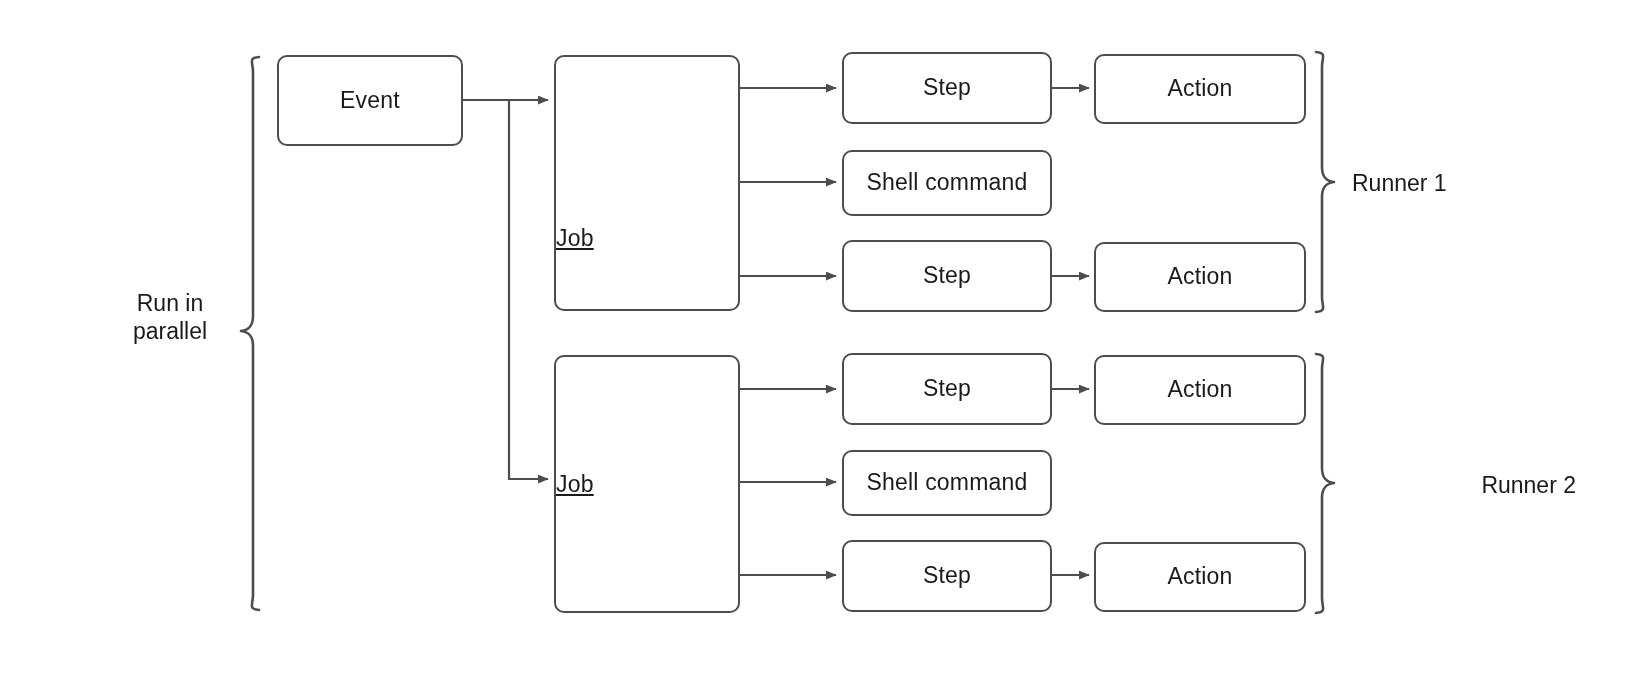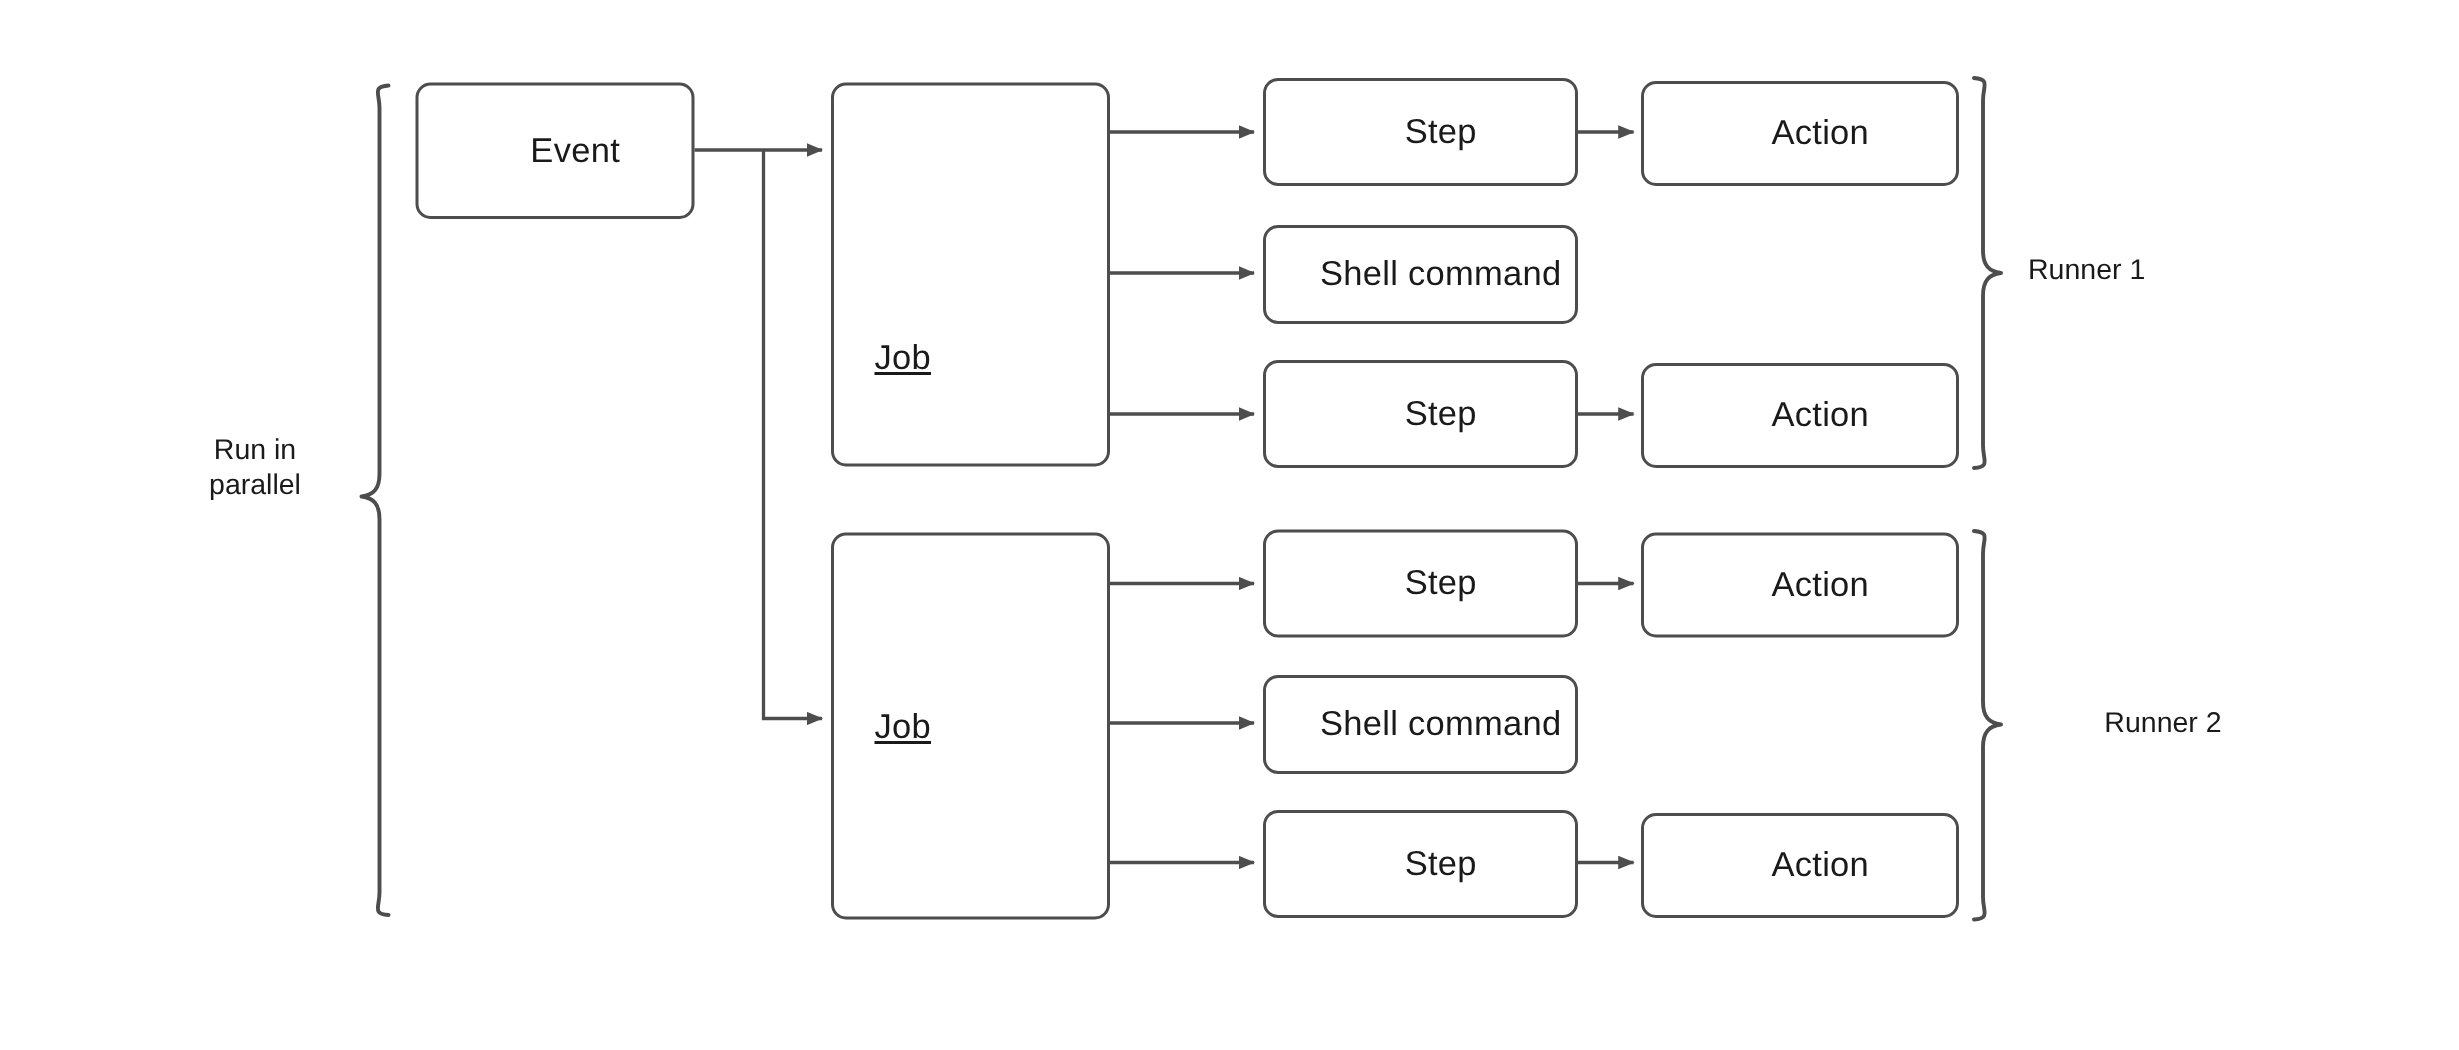--- a/index.html
+++ b/index.html
@@ -27,33 +27,32 @@
     align-items: center;
     justify-content: center;
     color: #1a1a1a;
     font-size: 23px;
     line-height: 1.2;
     letter-spacing: 0.2px;
   }
   .node .label {
     pointer-events: none;
     white-space: nowrap;
-    margin-left: 27px;
   }
   .node.job .label {
     position: absolute;
     left: 0;
     right: 16px;
     text-align: left;
     text-decoration: underline;
   }
   .brace-label {
     position: absolute;
     color: #1a1a1a;
-    font-size: 19px;
+    font-size: 23px;
     line-height: 1.22;
     white-space: pre-line;
     text-align: center;
   }
   svg.edges {
     position: absolute;
     left: 0;
     top: 0;
     width: 1639px;
     height: 700px;
@@ -176,15 +175,15 @@
   </div>
   <div class="node" style="left:1094px; top:542px; width:212px; height:70px;">
     <span class="label">Action</span>
   </div>
 
   <div class="brace-label" style="left:110px; top:289px; width:120px;">Run in
 parallel</div>
 
   <div class="brace-label" style="left:1352px; top:169px; width:180px; text-align:left;">Runner 1</div>
 
-  <div class="brace-label" style="left:1352px; top:471px; width:180px; text-align:center;">Runner 2</div>
+  <div class="brace-label" style="left:1396px; top:471px; width:180px; text-align:right;">Runner 2</div>
 
 </div>
 
 </body></html>

